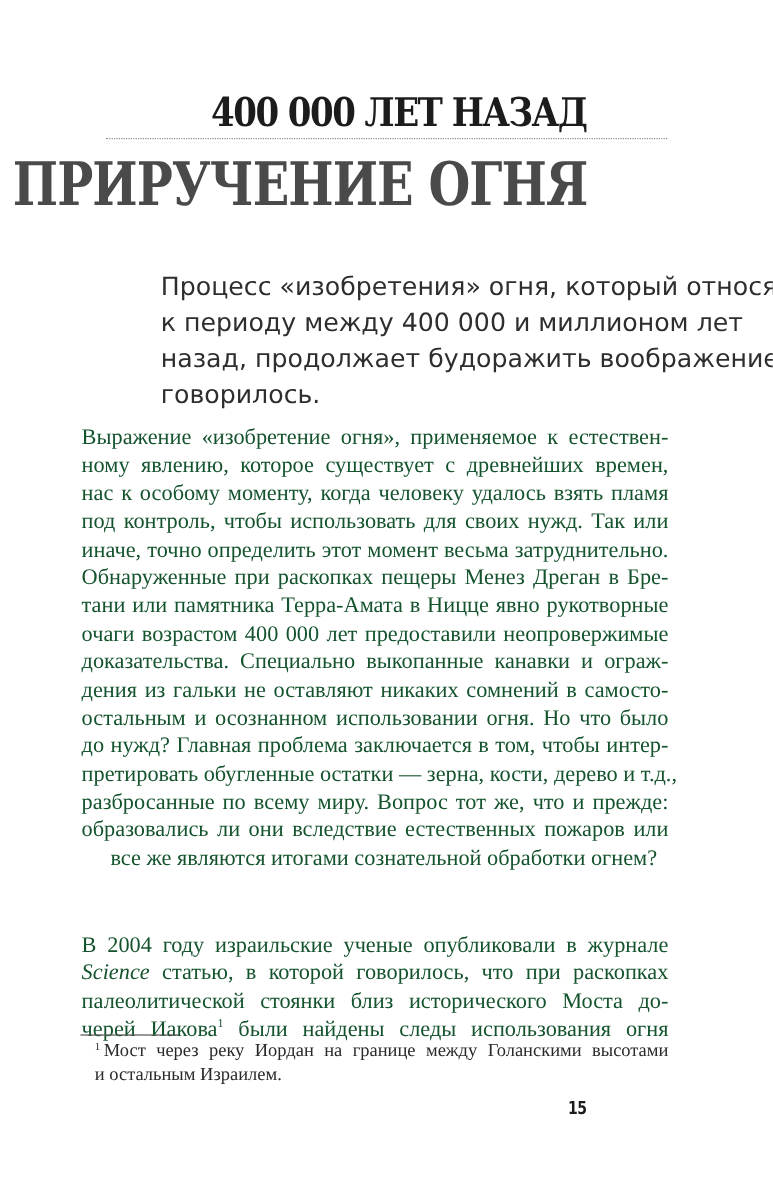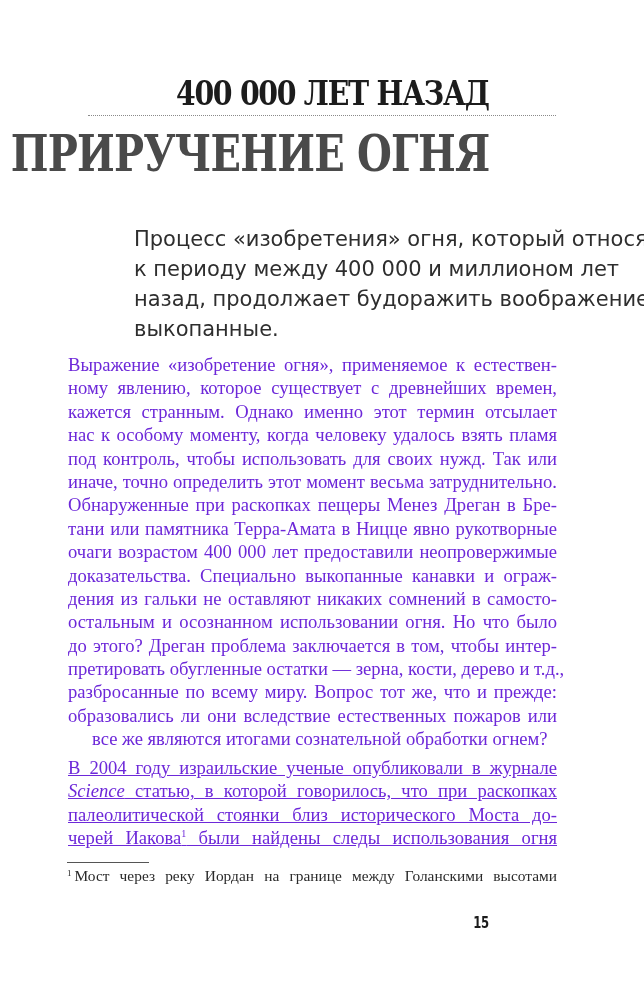--- a/index.html
+++ b/index.html
@@ -66,35 +66,35 @@
       color: #2e2e2e;
     }
     .lead .ln { display: block; white-space: nowrap; }
     .body-text {
       position: absolute;
       left: 68px;
       width: 489px;
       font-family: "Liberation Serif", serif;
       font-size: 18.6px;
       line-height: 23.4px;
-      color: #6d28d9;
+      color: #14532d;
     }
     .body-text .ln {
       display: block;
       text-align: justify;
       text-align-last: justify;
       white-space: nowrap;
       height: 23.4px;
     }
     .body-text .ln.last {
       text-align-last: left;
       margin-left: 24px;
     }
     .para1 { top: 353px; }
-    .para2 { top: 756px; text-decoration: underline; }
+    .para2 { top: 776px; }
     em { font-style: italic; }
     sup.fn {
       font-size: 10px;
       vertical-align: 7px;
       line-height: 0;
     }
     .footnote-rule {
       position: absolute;
       left: 67px;
       top: 862px;
@@ -105,21 +105,21 @@
     .footnote {
       position: absolute;
       left: 67px;
       top: 866px;
       width: 490px;
       font-family: "Liberation Serif", serif;
       font-size: 15.4px;
       line-height: 20px;
       color: #2a2a2a;
     }
-    .footnote .ln { display: block; white-space: nowrap; }
+    .footnote .ln { display: block; white-space: nowrap; margin-left: 12px; }
     .footnote .ln.just { text-align: justify; text-align-last: justify; }
     .footnote sup {
       font-size: 9px;
       vertical-align: 5px;
       line-height: 0;
       margin-right: 3px;
     }
     .page-number {
       position: absolute;
       right: 87px;
@@ -139,50 +139,50 @@
 <div class="page">
 
   <div class="kicker">400 000 ЛЕТ НАЗАД</div>
   <div class="dotted-rule"></div>
   <h1 class="title" style="margin:0">ПРИРУЧЕНИЕ ОГНЯ</h1>
 
   <div class="lead">
     <span class="ln">Процесс «изобретения» огня, который относят</span>
     <span class="ln">к периоду между 400 000 и миллионом лет</span>
     <span class="ln">назад, продолжает будоражить воображение</span>
-    <span class="ln">выкопанные.</span>
+    <span class="ln">говорилось.</span>
   </div>
 
   <div class="body-text para1">
     <span class="ln">Выражение «изобретение огня», применяемое к естествен-</span>
     <span class="ln">ному явлению, которое существует с древнейших времен,</span>
-    <span class="ln">кажется странным. Однако именно этот термин отсылает</span>
     <span class="ln">нас к особому моменту, когда человеку удалось взять пламя</span>
     <span class="ln">под контроль, чтобы использовать для своих нужд. Так или</span>
     <span class="ln">иначе, точно определить этот момент весьма затруднительно.</span>
     <span class="ln">Обнаруженные при раскопках пещеры Менез Дреган в Бре-</span>
     <span class="ln">тани или памятника Терра-Амата в Ницце явно рукотворные</span>
     <span class="ln">очаги возрастом 400 000 лет предоставили неопровержимые</span>
     <span class="ln">доказательства. Специально выкопанные канавки и ограж-</span>
     <span class="ln">дения из гальки не оставляют никаких сомнений в самосто-</span>
     <span class="ln">остальным и осознанном использовании огня. Но что было</span>
-    <span class="ln">до этого? Дреган проблема заключается в том, чтобы интер-</span>
+    <span class="ln">до нужд? Главная проблема заключается в том, чтобы интер-</span>
     <span class="ln">претировать обугленные остатки — зерна, кости, дерево и т.д.,</span>
     <span class="ln">разбросанные по всему миру. Вопрос тот же, что и прежде:</span>
     <span class="ln">образовались ли они вследствие естественных пожаров или</span>
     <span class="ln last">все же являются итогами сознательной обработки огнем?</span>
   </div>
 
   <div class="body-text para2">
     <span class="ln">В 2004 году израильские ученые опубликовали в журнале</span>
     <span class="ln"><em>Science</em><span> статью, в которой говорилось, что при раскопках</span></span>
     <span class="ln">палеолитической стоянки близ исторического Моста до-</span>
     <span class="ln"><span>черей Иакова</span><sup class="fn">1</sup><span> были найдены следы использования огня</span></span>
   </div>
 
   <div class="footnote-rule"></div>
   <div class="footnote">
     <span class="ln just"><sup>1</sup><span>Мост через реку Иордан на границе между Голанскими высотами</span></span>
+    <span class="ln">и остальным Израилем.</span>
   </div>
 
   <div class="page-number">15</div>
 
 </div>
 
 </body></html>

